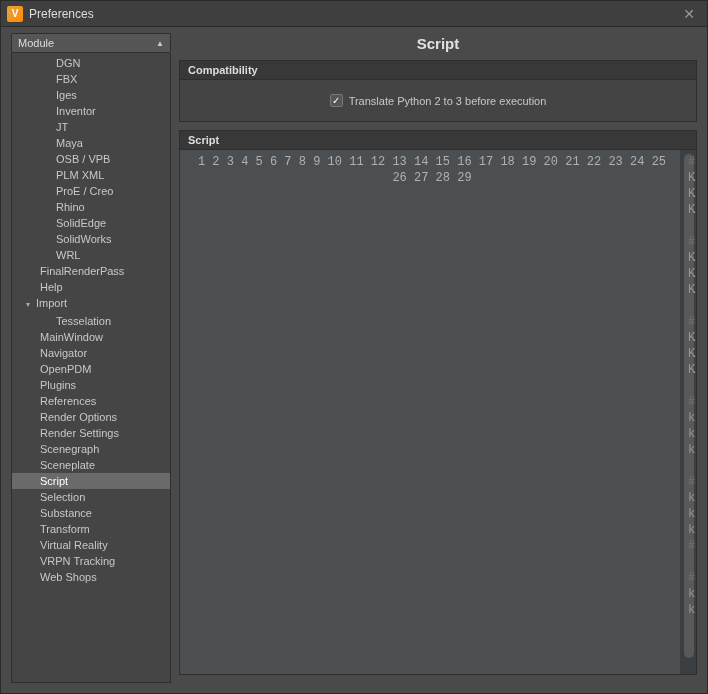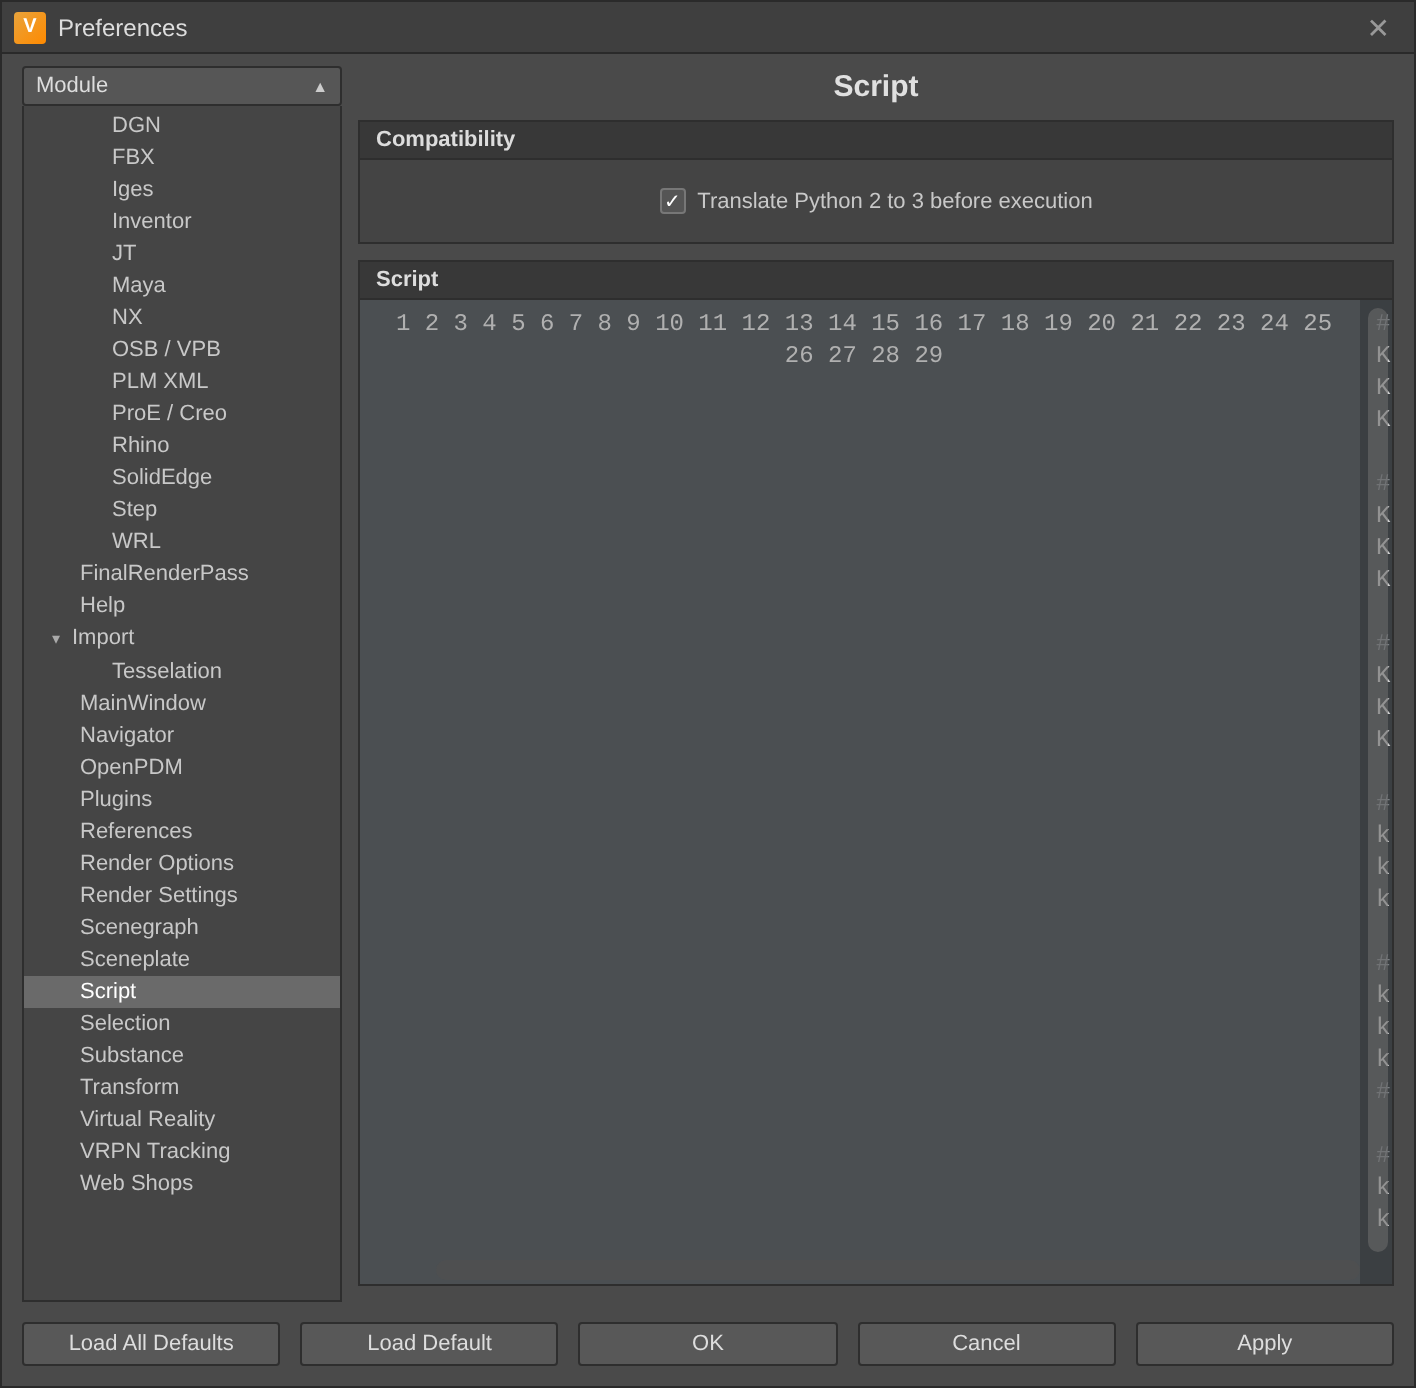--- a/index.html
+++ b/index.html
@@ -222,27 +222,26 @@
         <span class="arrow">▲</span>
       </div>
       <div class="tree-wrap">
         <ul class="tree" id="tree">
             <li class="lvl2"><span>DGN</span></li>
             <li class="lvl2"><span>FBX</span></li>
             <li class="lvl2"><span>Iges</span></li>
             <li class="lvl2"><span>Inventor</span></li>
             <li class="lvl2"><span>JT</span></li>
             <li class="lvl2"><span>Maya</span></li>
-            <li class="lvl2"><span>NX</span></li>
             <li class="lvl2"><span>OSB / VPB</span></li>
             <li class="lvl2"><span>PLM XML</span></li>
             <li class="lvl2"><span>ProE / Creo</span></li>
             <li class="lvl2"><span>Rhino</span></li>
             <li class="lvl2"><span>SolidEdge</span></li>
-            <li class="lvl2"><span>Step</span></li>
+            <li class="lvl2"><span>SolidWorks</span></li>
             <li class="lvl2"><span>WRL</span></li>
             <li class=""><span>FinalRenderPass</span></li>
             <li class=""><span>Help</span></li>
             <li class=""><span class="expander">▾</span><span>Import</span></li>
             <li class="lvl2"><span>Tesselation</span></li>
             <li class=""><span>MainWindow</span></li>
             <li class=""><span>Navigator</span></li>
             <li class=""><span>OpenPDM</span></li>
             <li class=""><span>Plugins</span></li>
             <li class=""><span>References</span></li>
@@ -338,20 +337,13 @@
 <span class="id">keyF11 = vrKey(Key_F11)</span>
 <span class="id">keyF11.</span>
 </div>
           <div class="editor-scroll-v"></div>
           <div class="editor-scroll-h"></div>
         </div>
       </div>
     </div>
   </div>
 
-  <div class="button-row">
-    <button>Load All Defaults</button>
-    <button>Load Default</button>
-    <button>OK</button>
-    <button>Cancel</button>
-    <button>Apply</button>
-  </div>
 </div>
 
 </body></html>

